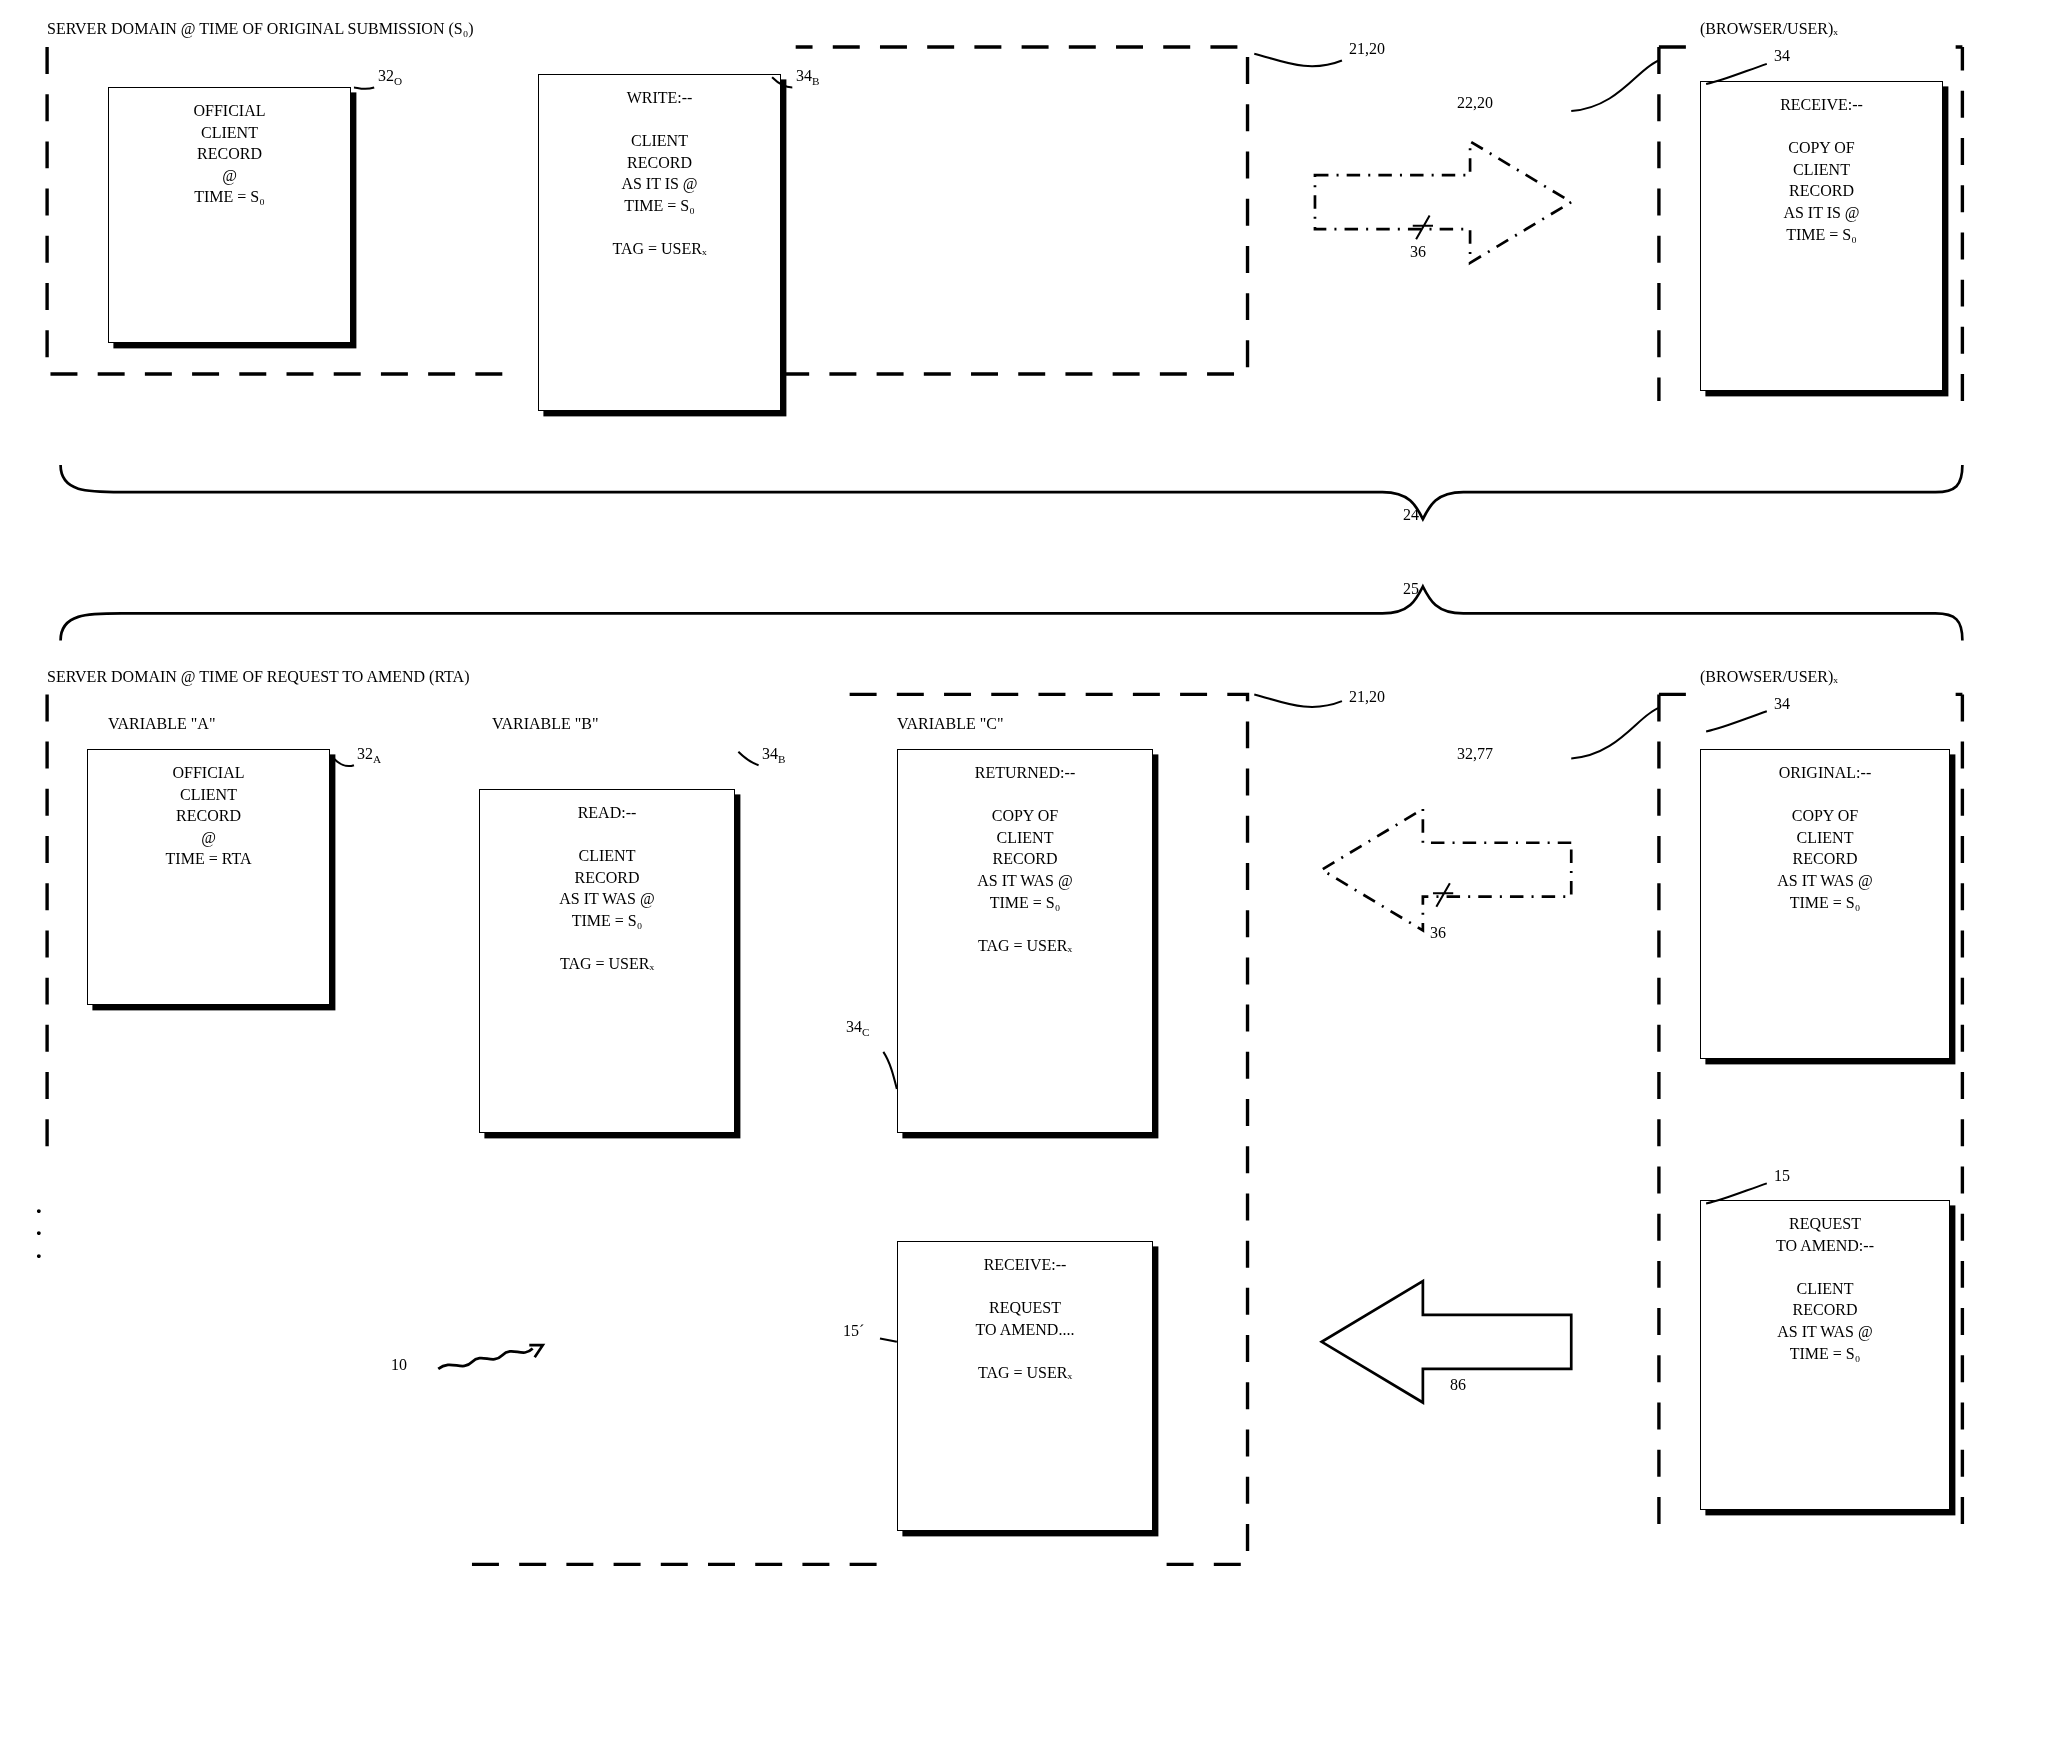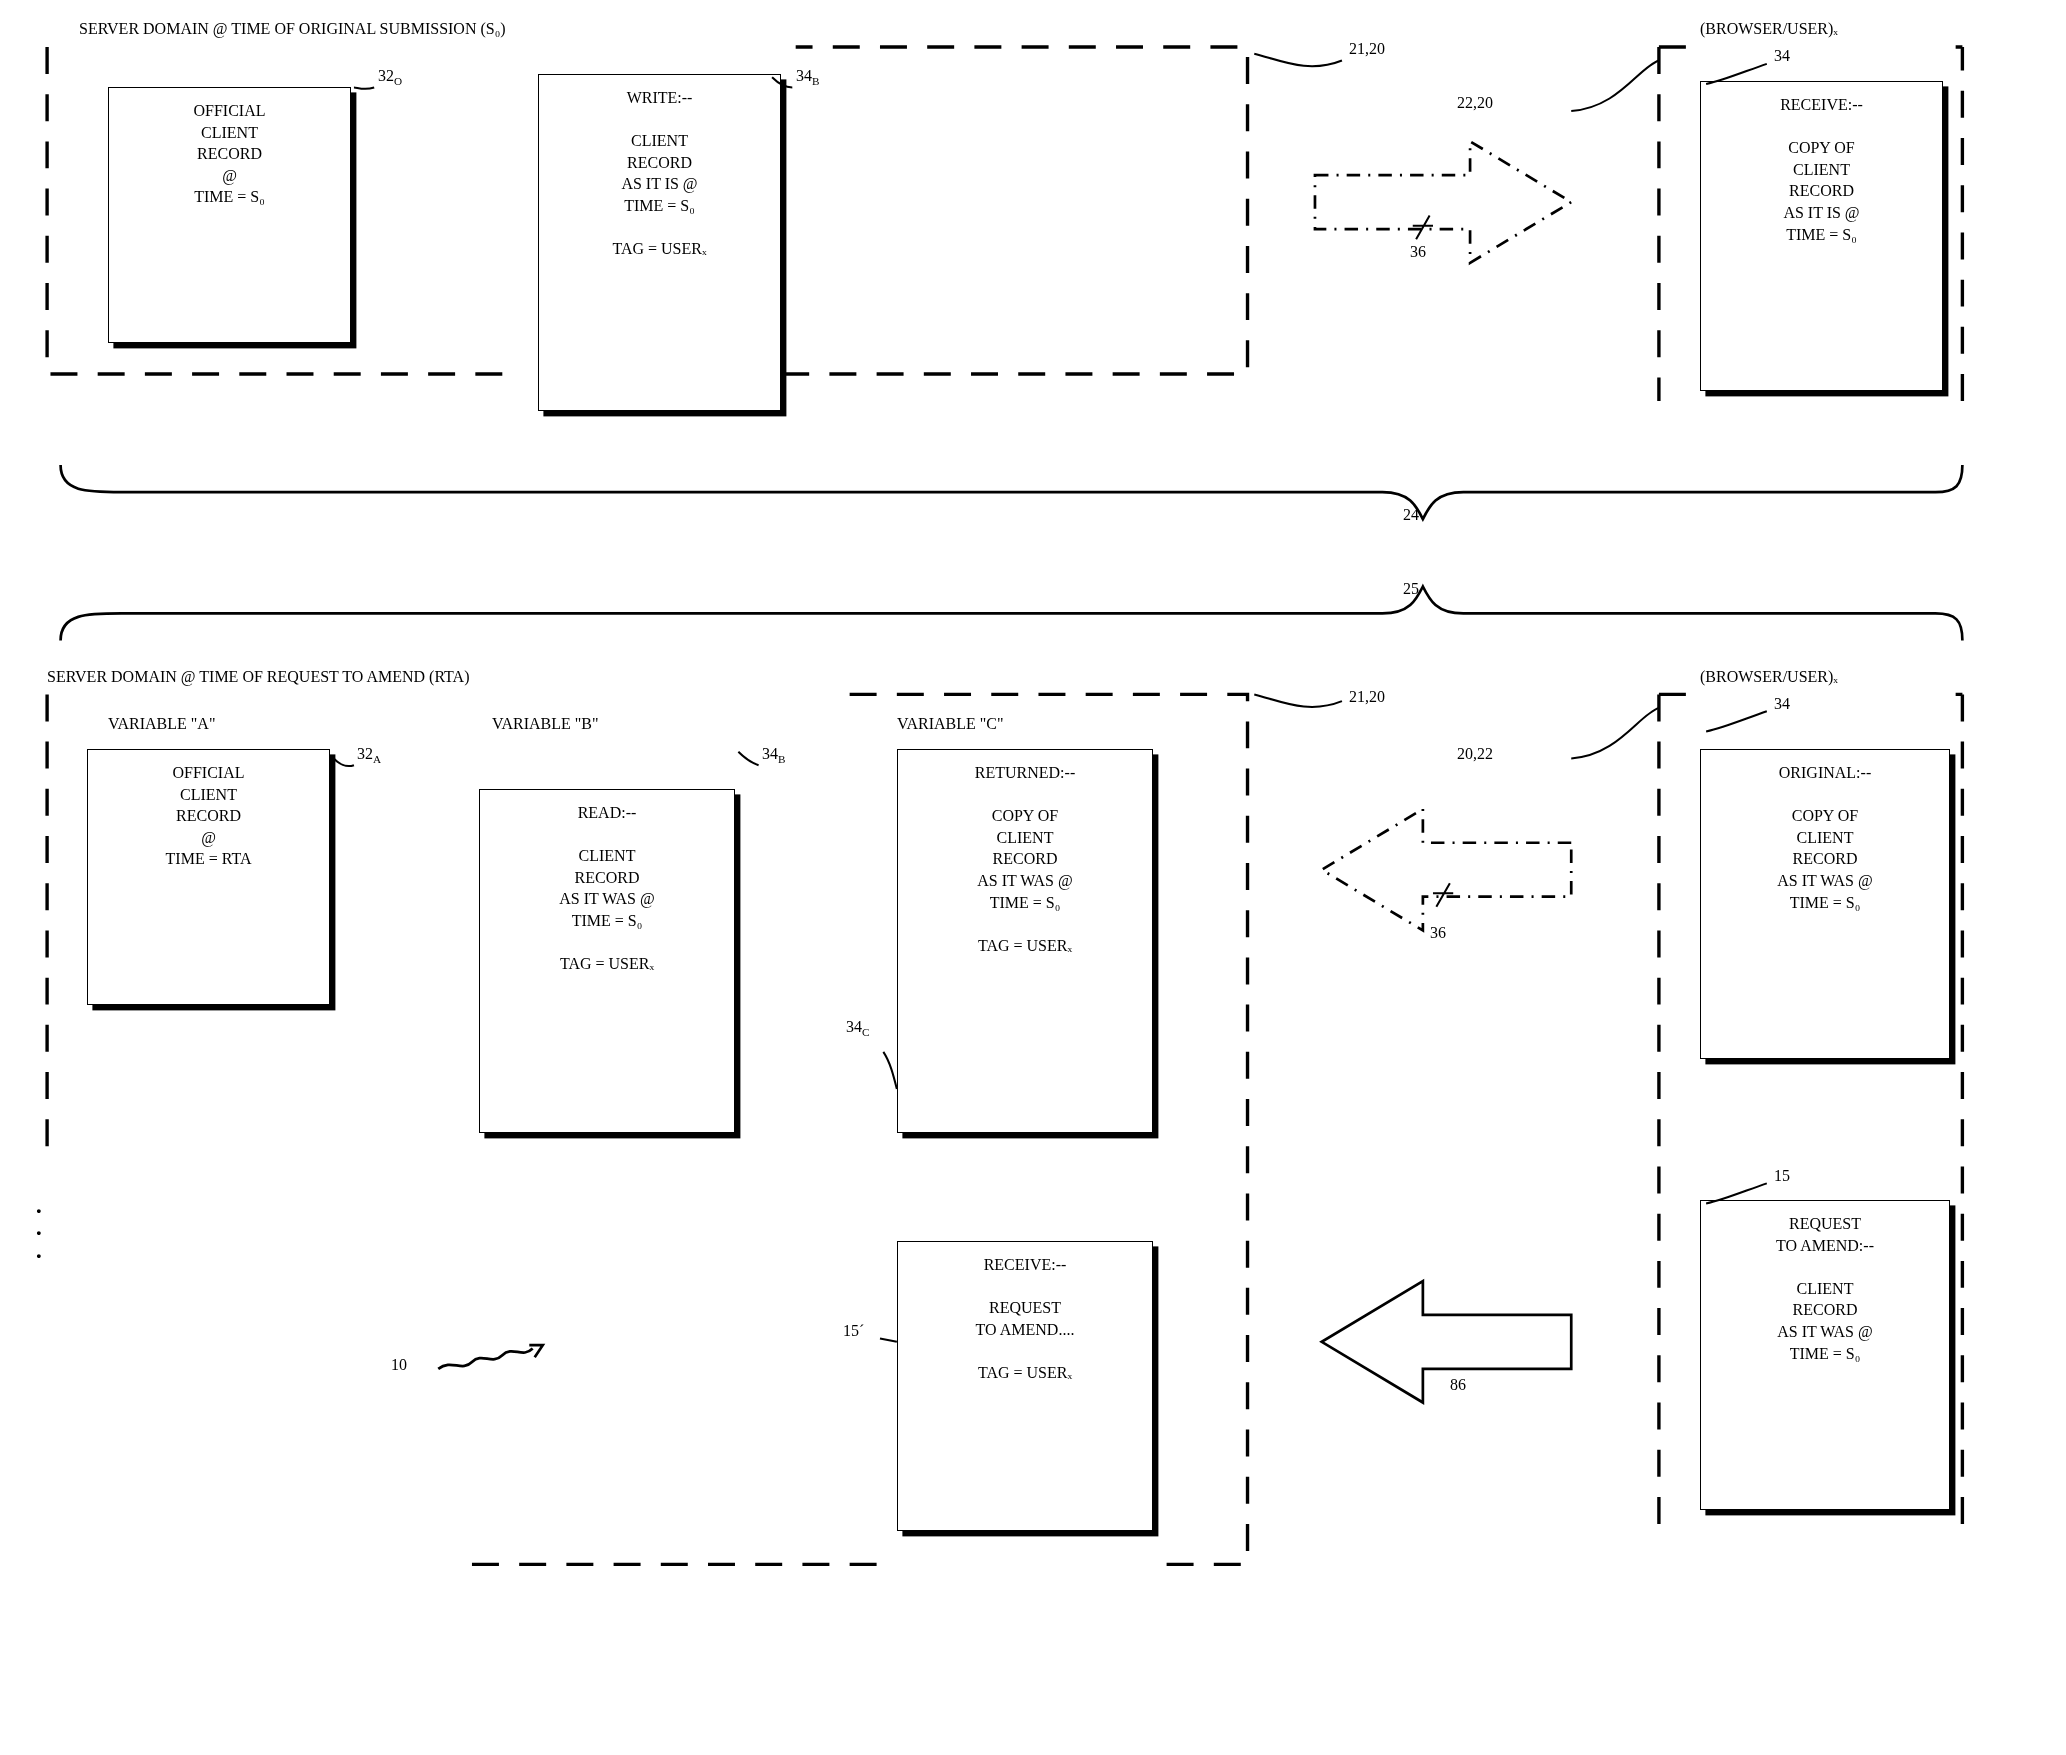--- a/index.html
+++ b/index.html
@@ -40,21 +40,21 @@
     width: 1956px; height: 1686px;
     pointer-events: none;
   }
   .sub { font-size: 0.7em; vertical-align: sub; }
 </style>
 </head>
 <body>
 
 <div class="diagram">
 
-  <div class="label" style="left:27px; top:0px;margin-left:32px;">SERVER DOMAIN @ TIME OF ORIGINAL SUBMISSION (S₀)</div>
+  <div class="label" style="left:27px; top:0px;">SERVER DOMAIN @ TIME OF ORIGINAL SUBMISSION (S₀)</div>
   <div class="label" style="left:1680px; top:0px;">(BROWSER/USER)ₓ</div>
 
   <div class="box" style="left:88px; top:67px; width:243px; height:256px;">OFFICIAL
 CLIENT
 RECORD
 @
 TIME = S₀</div>
   <div class="box" style="left:506px; top:54px; width:243px; height:337px;margin-left:12px;">WRITE:--
 
 CLIENT
@@ -130,21 +130,21 @@
 
 CLIENT
 RECORD
 AS IT WAS @
 TIME = S₀</div>
 
   <div class="hand" style="left:337px; top:725px;">32<span class="sub">A</span></div>
   <div class="hand" style="left:742px; top:725px;">34<span class="sub">B</span></div>
   <div class="hand" style="left:826px; top:998px;">34<span class="sub">C</span></div>
   <div class="hand" style="left:1329px; top:668px;">21,20</div>
-  <div class="hand" style="left:1437px; top:725px;">20,22</div>
+  <div class="hand" style="left:1437px; top:725px;">32,77</div>
   <div class="hand" style="left:1754px; top:675px;">34</div>
   <div class="hand" style="left:1410px; top:904px;">36</div>
   <div class="hand" style="left:1754px; top:1147px;">15</div>
   <div class="hand" style="left:823px; top:1302px;">15´</div>
   <div class="hand" style="left:1430px; top:1356px;">86</div>
   <div class="hand" style="left:371px; top:1336px;">10</div>
 
   <div class="hand" style="left:13.5px; top:1180px; font-size:32px; line-height:0.7;">·<br>·<br>·</div>
 
   <svg class="overlay" viewBox="0 0 2900 2500">

